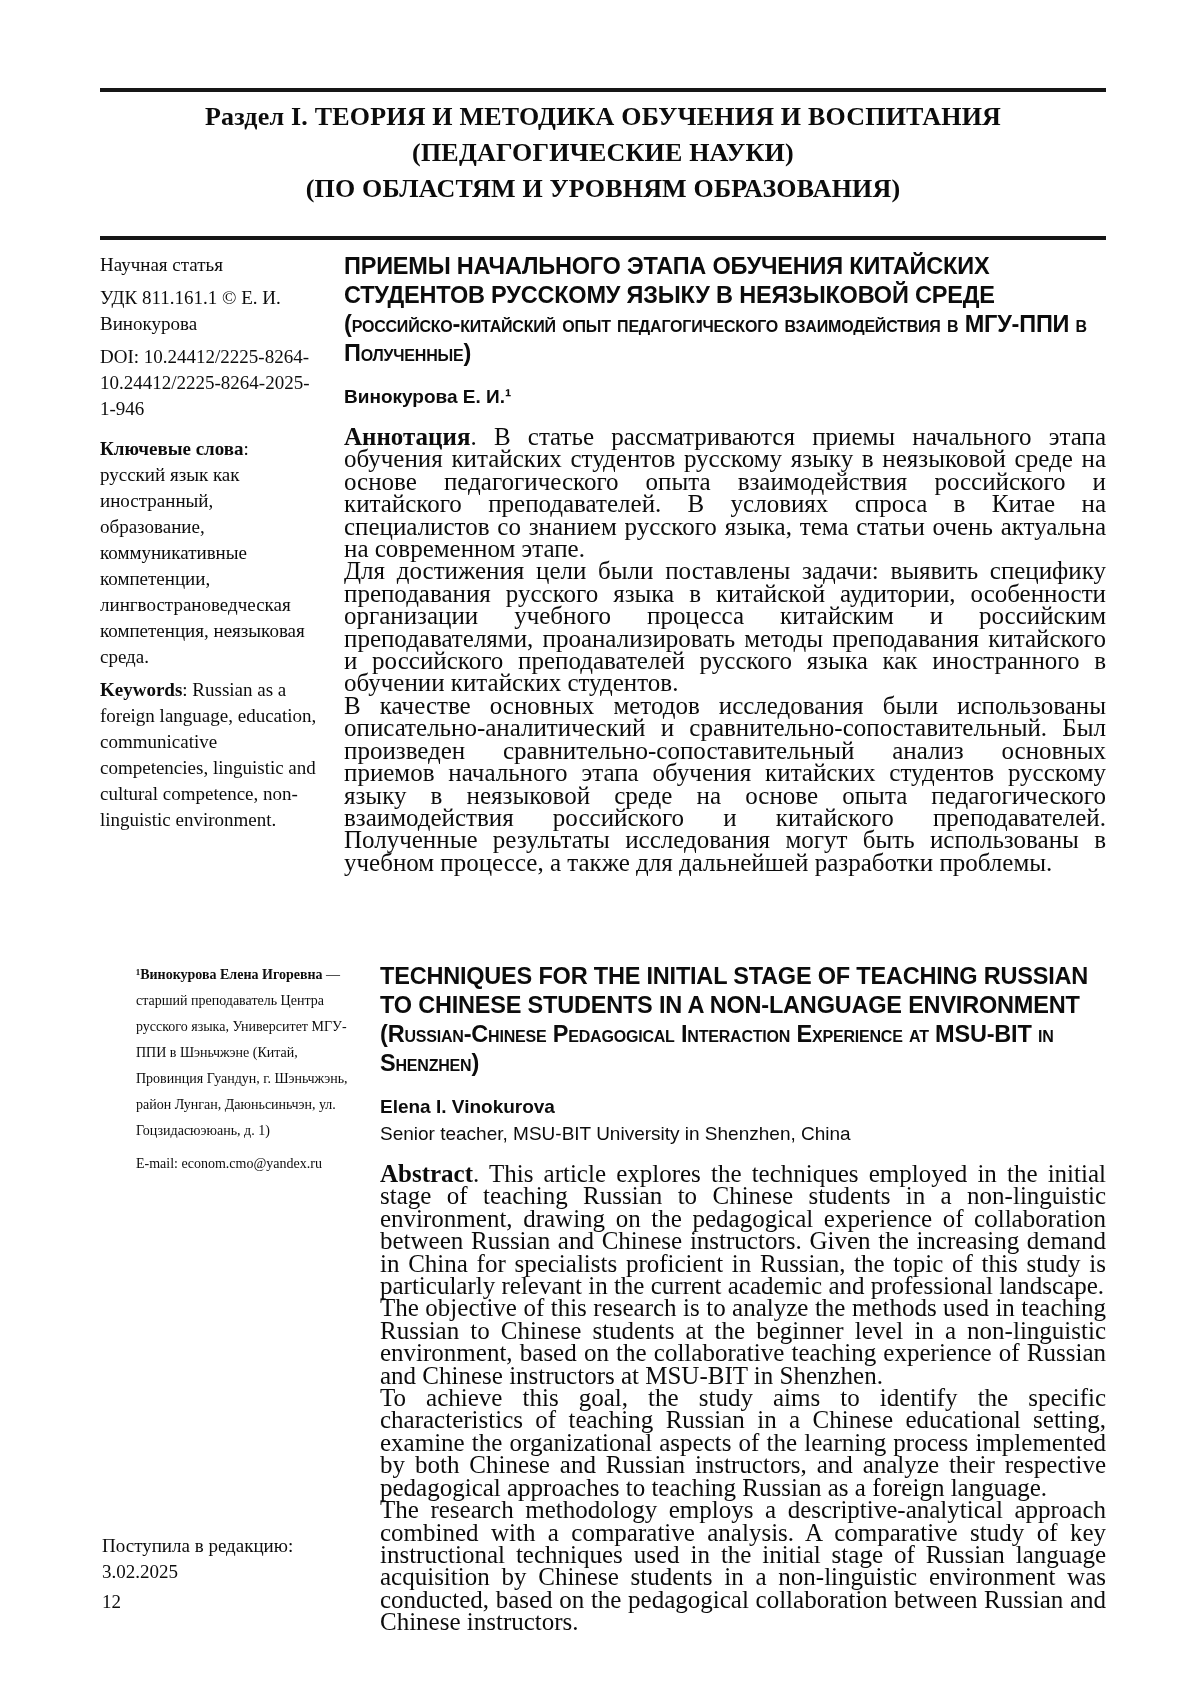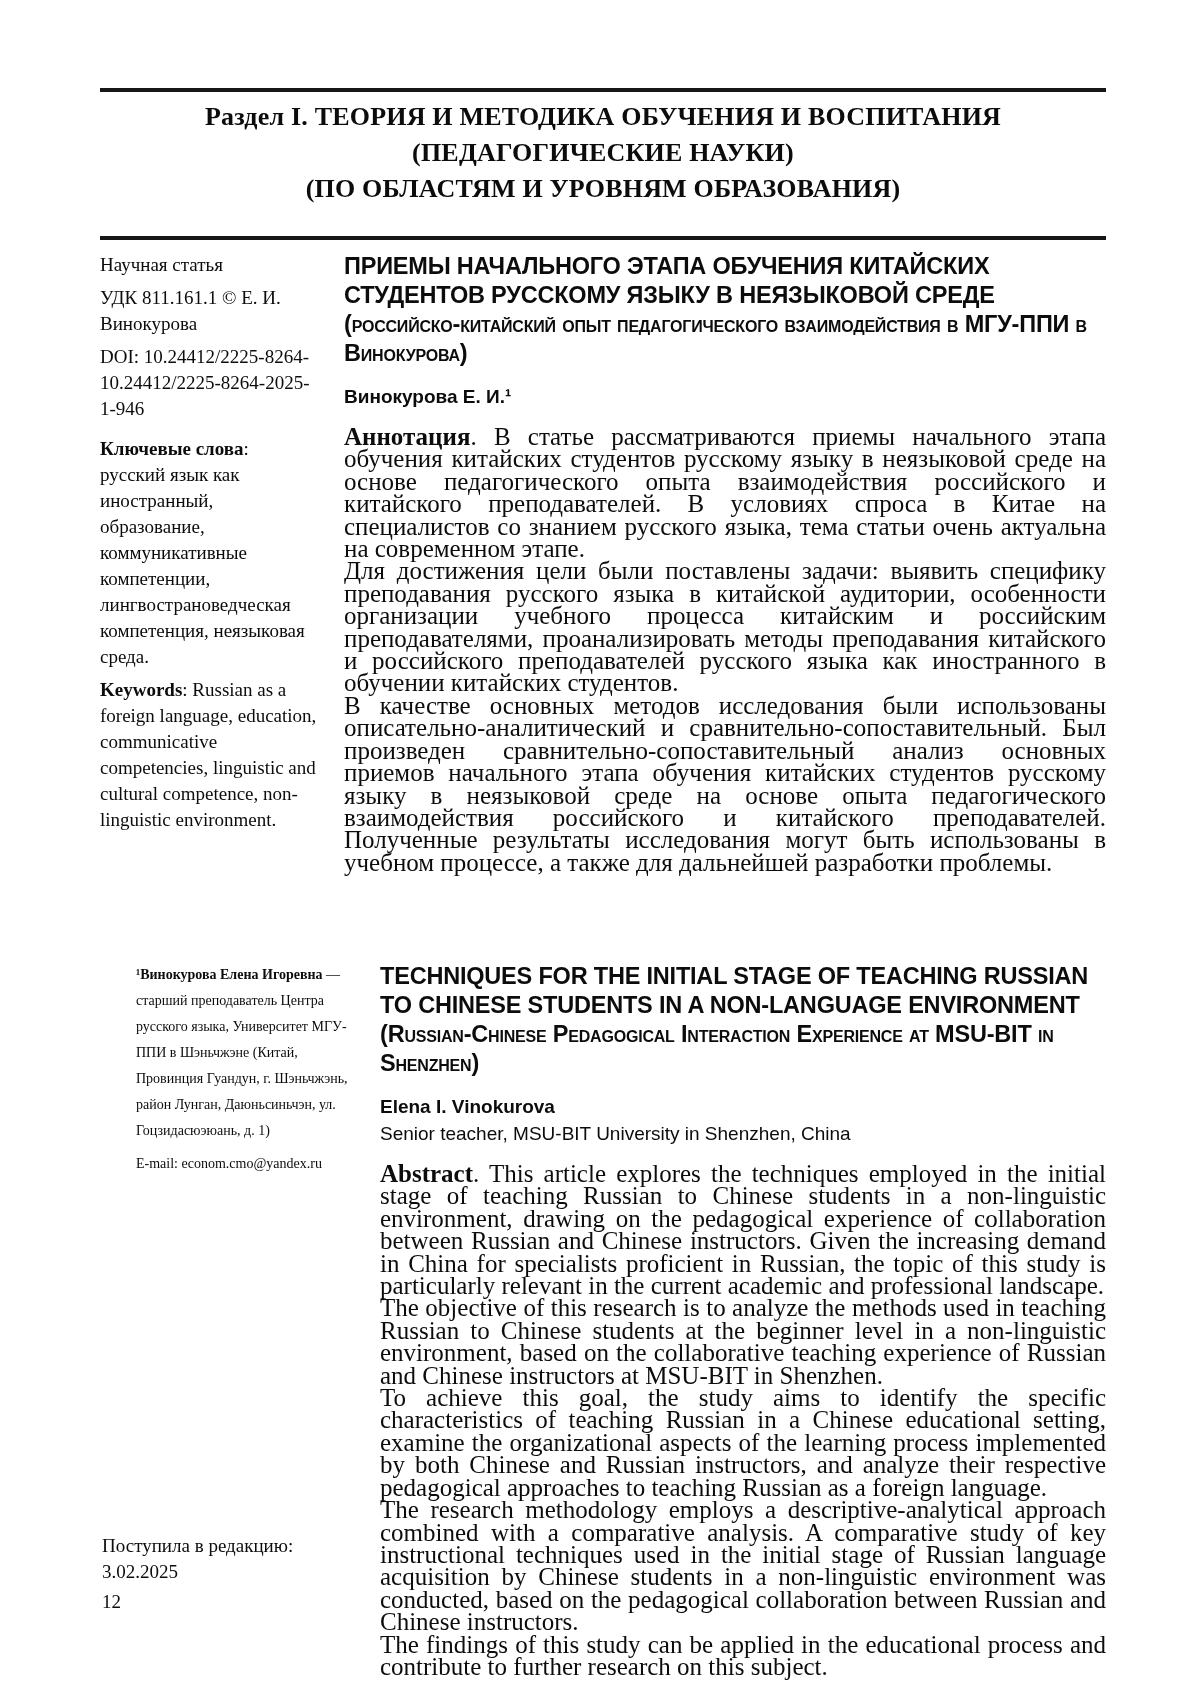--- a/index.html
+++ b/index.html
@@ -118,21 +118,21 @@
     <div class="col-left">
       <p>Научная статья</p>
       <p>УДК 811.161.1 © Е. И. Винокурова</p>
       <p class="doi-line">DOI: 10.24412/2225-8264-10.24412/2225-8264-2025-1-946</p>
       <p class="kw-block kw-ru"><b>Ключевые слова</b><span>: русский язык как иностранный, образование, коммуникативные компетенции, лингвострановедческая компетенция, неязыковая среда.</span></p>
       <p class="kw-block"><b>Keywords</b><span>: Russian as a foreign language, education, communicative competencies, linguistic and cultural competence, non-linguistic environment.</span></p>
     </div>
     <div class="col-right">
       <div class="title-sans">
         <span>ПРИЕМЫ НАЧАЛЬНОГО ЭТАПА ОБУЧЕНИЯ КИТАЙСКИХ СТУДЕНТОВ РУССКОМУ ЯЗЫКУ В НЕЯЗЫКОВОЙ СРЕДЕ</span>
-        <div class="title-sub">(российско-китайский опыт педагогического взаимодействия в МГУ-ППИ в Винокурова)</div>
+        <div class="title-sub">(российско-китайский опыт педагогического взаимодействия в МГУ-ППИ в Полученные)</div>
       </div>
       <div class="author-sans">Винокурова Е. И.¹</div>
       <div class="abstract">
         <p><b>Аннотация</b><span>. В статье рассматриваются приемы начального этапа обучения китайских студентов русскому языку в неязыковой среде на основе педагогического опыта взаимодействия российского и китайского преподавателей. В условиях спроса в Китае на специалистов со знанием русского языка, тема статьи очень актуальна на современном этапе.</span></p>
         <p>Для достижения цели были поставлены задачи: выявить специфику преподавания русского языка в китайской аудитории, особенности организации учебного процесса китайским и российским преподавателями, проанализировать методы преподавания китайского и российского преподавателей русского языка как иностранного в обучении китайских студентов.</p>
         <p>В качестве основных методов исследования были использованы описательно-аналитический и сравнительно-сопоставительный. Был произведен сравнительно-сопоставительный анализ основных приемов начального этапа обучения китайских студентов русскому языку в неязыковой среде на основе опыта педагогического взаимодействия российского и китайского преподавателей. Полученные результаты исследования могут быть использованы в учебном процессе, а также для дальнейшей разработки проблемы.</p>
       </div>
     </div>
   </div>
 
@@ -146,21 +146,20 @@
         <span>TECHNIQUES FOR THE INITIAL STAGE OF TEACHING RUSSIAN TO CHINESE STUDENTS IN A NON-LANGUAGE ENVIRONMENT</span>
         <div class="title-sub">(Russian-Chinese Pedagogical Interaction Experience at MSU-BIT in Shenzhen)</div>
       </div>
       <div class="author-sans">Elena I. Vinokurova</div>
       <div class="affiliation-sans">Senior teacher, MSU-BIT University in Shenzhen, China</div>
       <div class="abstract">
         <p><b>Abstract</b><span>. This article explores the techniques employed in the initial stage of teaching Russian to Chinese students in a non-linguistic environment, drawing on the pedagogical experience of collaboration between Russian and Chinese instructors. Given the increasing demand in China for specialists proficient in Russian, the topic of this study is particularly relevant in the current academic and professional landscape.</span></p>
         <p>The objective of this research is to analyze the methods used in teaching Russian to Chinese students at the beginner level in a non-linguistic environment, based on the collaborative teaching experience of Russian and Chinese instructors at MSU-BIT in Shenzhen.</p>
         <p>To achieve this goal, the study aims to identify the specific characteristics of teaching Russian in a Chinese educational setting, examine the organizational aspects of the learning process implemented by both Chinese and Russian instructors, and analyze their respective pedagogical approaches to teaching Russian as a foreign language.</p>
         <p>The research methodology employs a descriptive-analytical approach combined with a comparative analysis. A comparative study of key instructional techniques used in the initial stage of Russian language acquisition by Chinese students in a non-linguistic environment was conducted, based on the pedagogical collaboration between Russian and Chinese instructors.</p>
-        <p>The findings of this study can be applied in the educational process and contribute to further research on this subject.</p>
       </div>
     </div>
   </div>
 
   <div class="received">
     <div>Поступила в редакцию:</div>
     <div>3.02.2025</div>
   </div>
 
   <div class="page-number">12</div>

